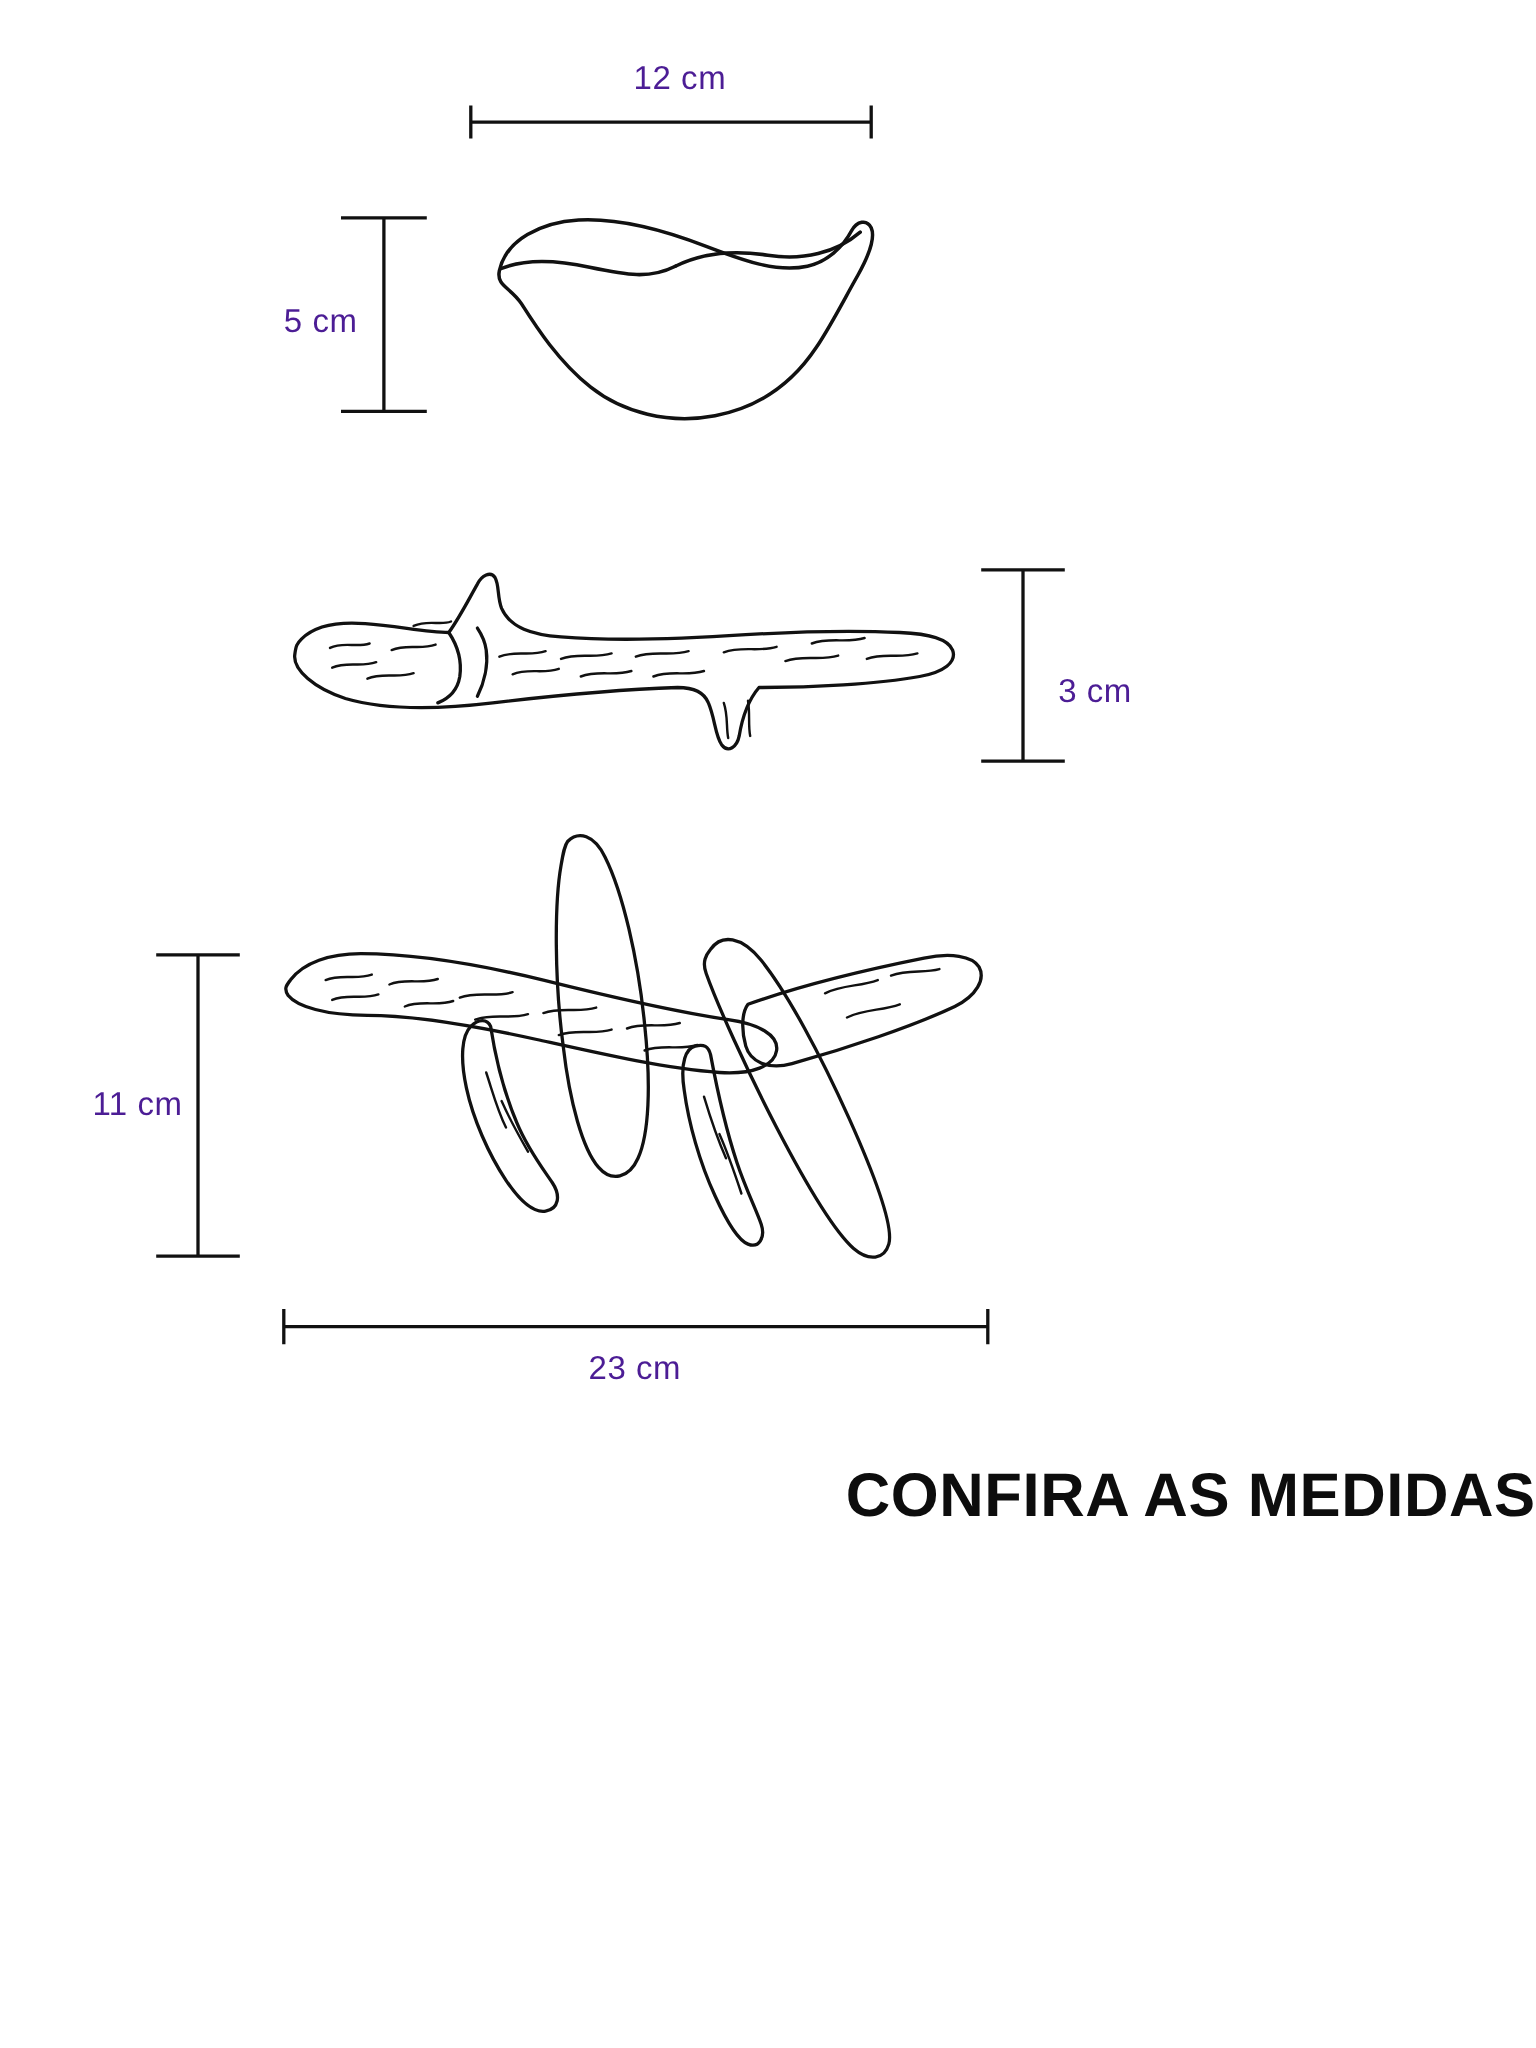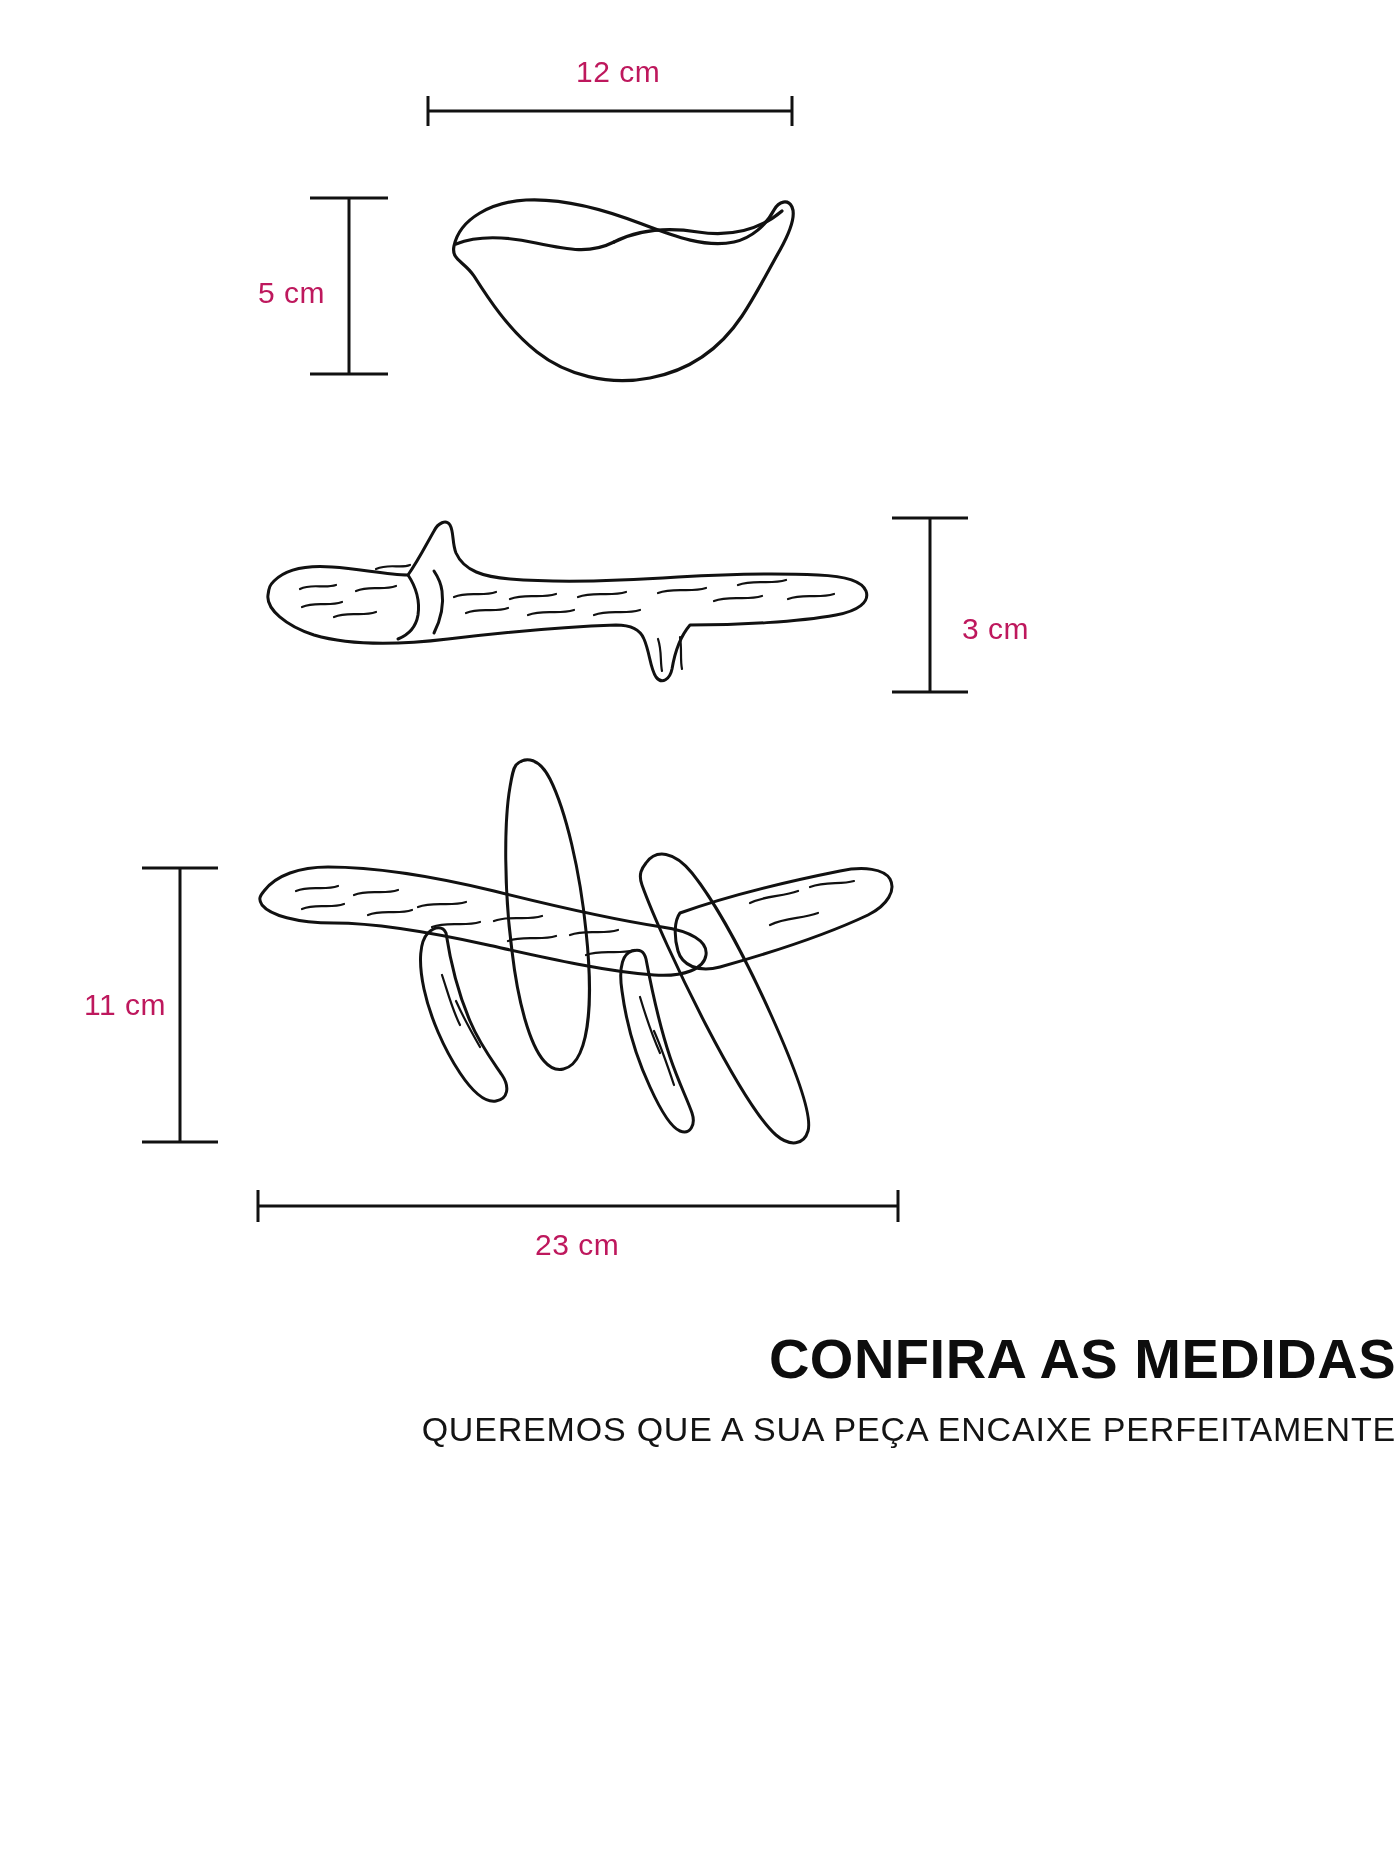--- a/index.html
+++ b/index.html
@@ -23,21 +23,21 @@
   }
 
   
   .abs { position: absolute; }
 
   .dim-label {
     position: absolute;
     font-family: "Liberation Sans", sans-serif;
     font-size: 30px;
     letter-spacing: 0.5px;
-    color: #be185d;
+    color: #4c1d95;
     white-space: nowrap;
   }
 
   
   .figure {
     position: absolute;
   }
   .figure svg { display: block; }
 
   
@@ -202,17 +202,16 @@
   <svg class="abs" style="left:248px; top:1182px;" width="660" height="50" viewBox="0 0 660 50">
     <line x1="10" y1="8" x2="10" y2="40" stroke="#111111" stroke-width="3"></line>
     <line x1="650" y1="8" x2="650" y2="40" stroke="#111111" stroke-width="3"></line>
     <line x1="10" y1="24" x2="650" y2="24" stroke="#111111" stroke-width="3"></line>
   </svg>
   <div class="dim-label" style="left:535px; top:1228px;">23 cm</div>
 
   <div class="caption-block" style="top:1330px;">
     <h1 class="caption-title">CONFIRA AS MEDIDAS</h1>
     <p class="caption-sub">
-      <span>QUEREMOS QUE A SUA PEÇA ENCAIXE PERFEITAMENTE</span>
     </p>
   </div>
 
 </div>
 
 </body></html>

